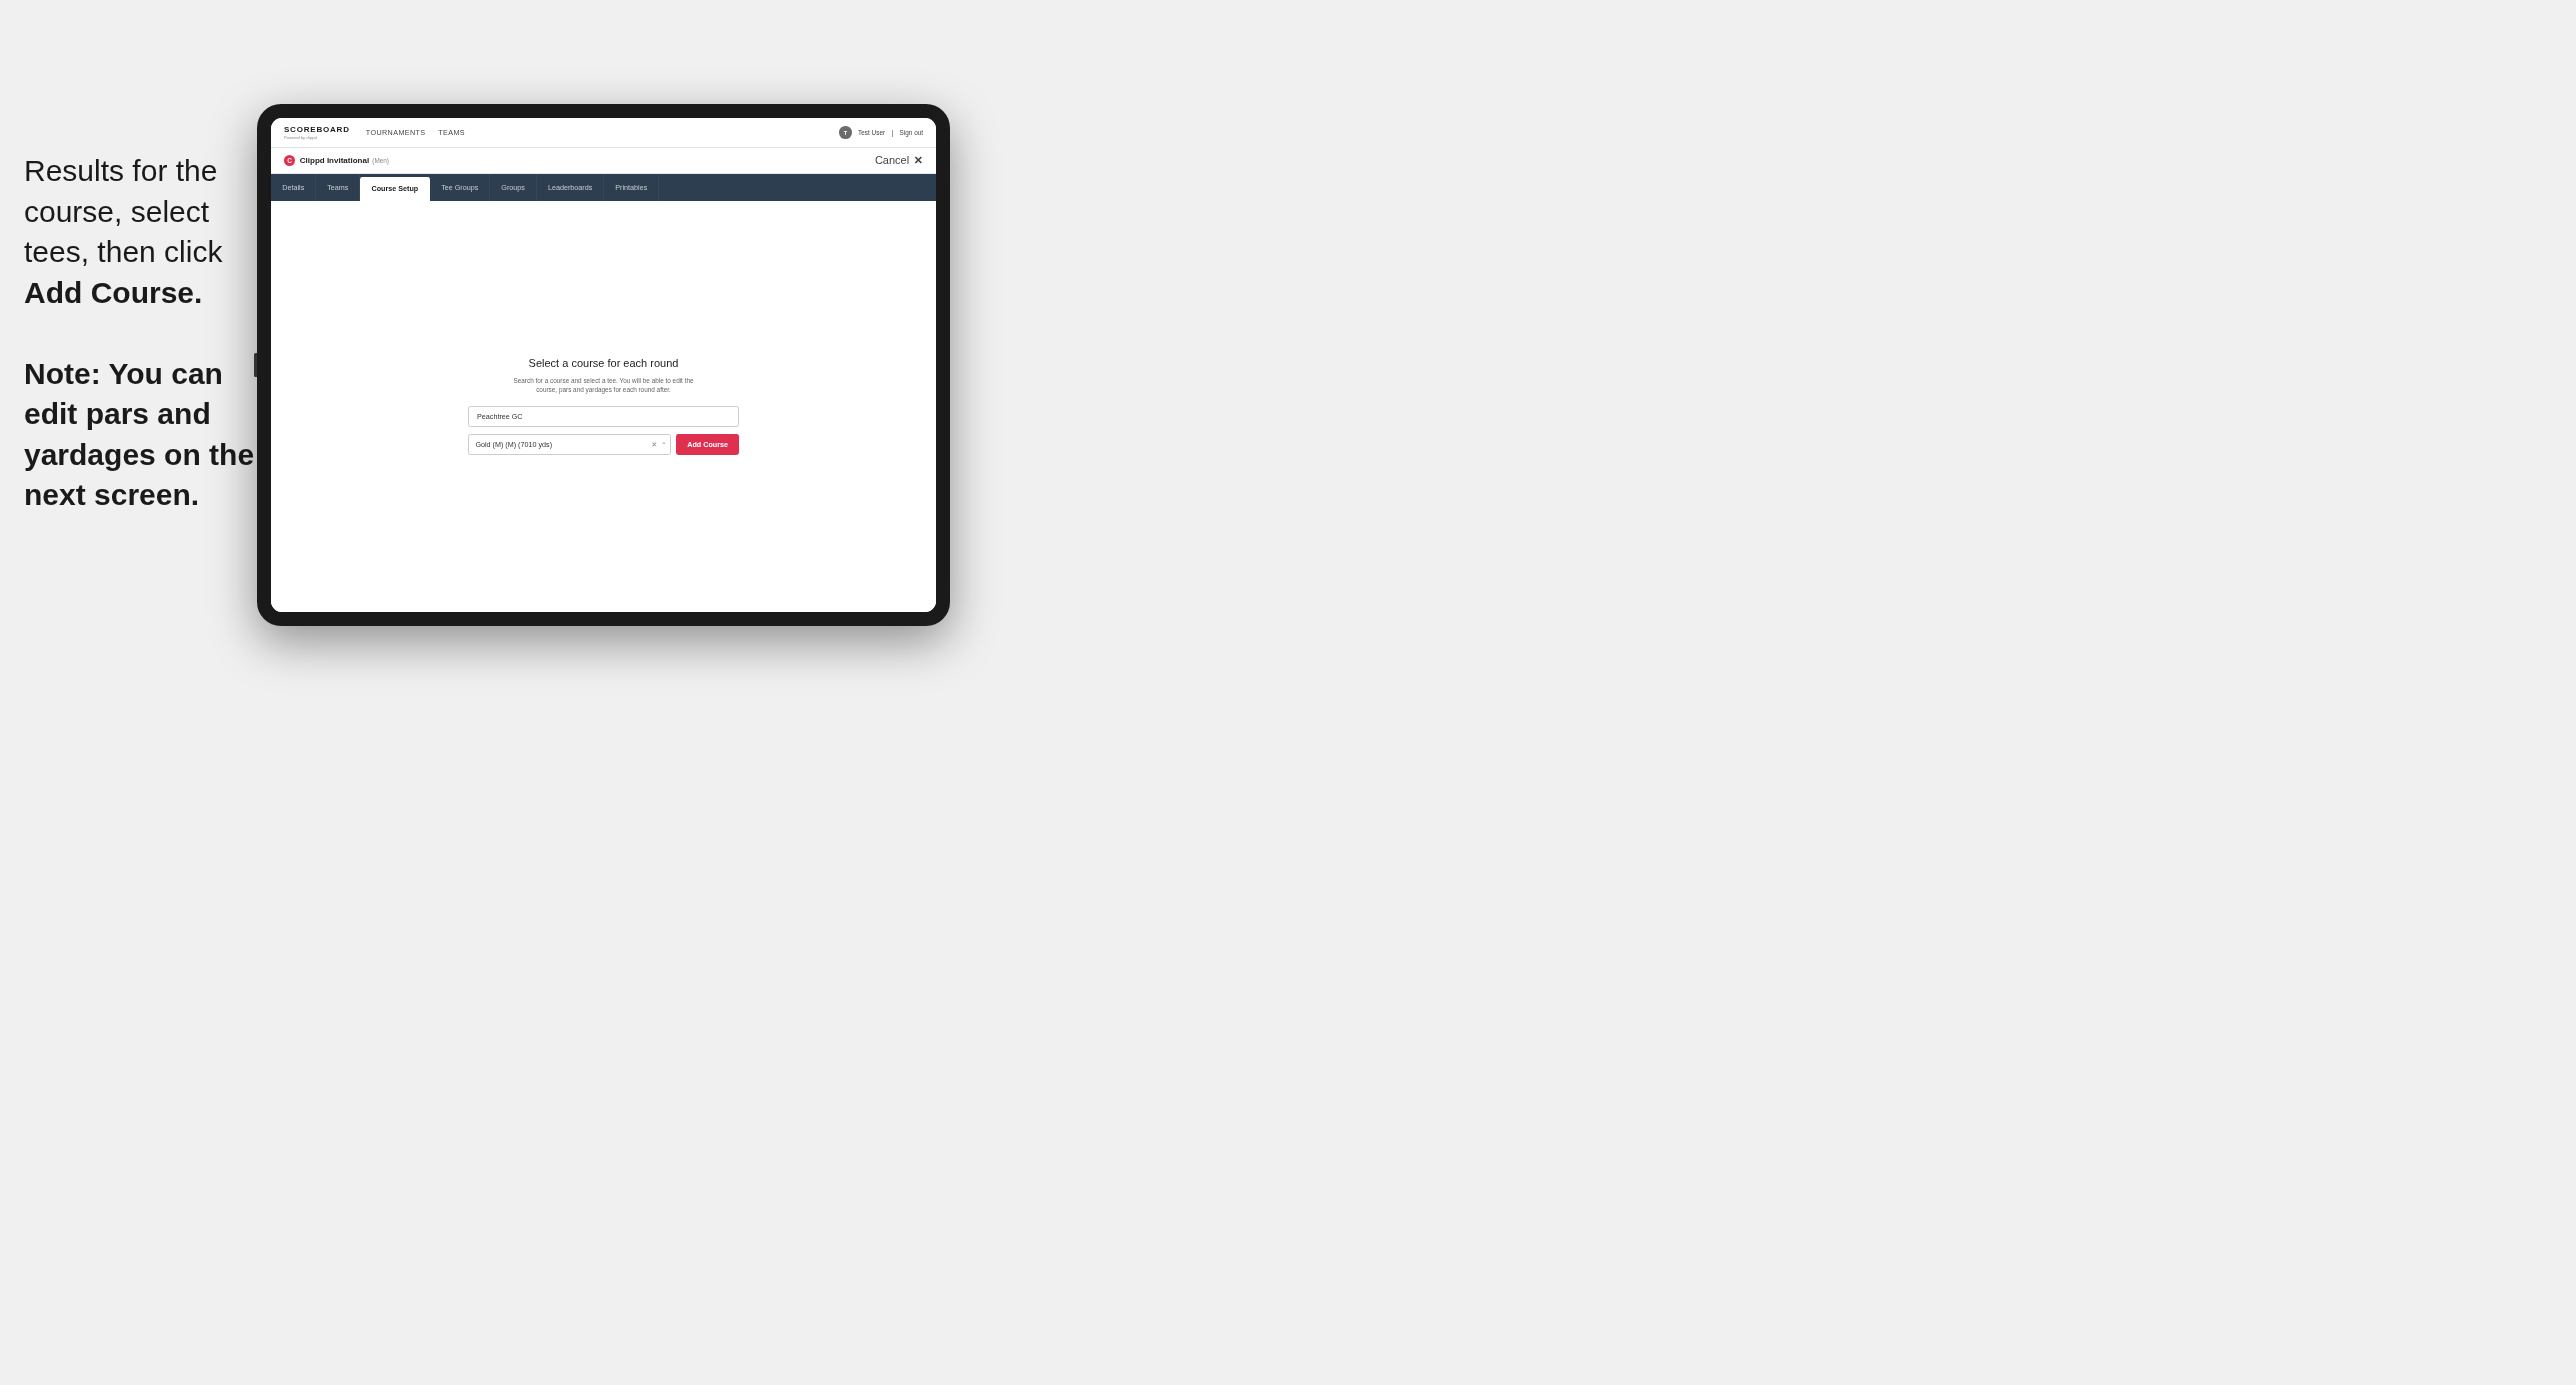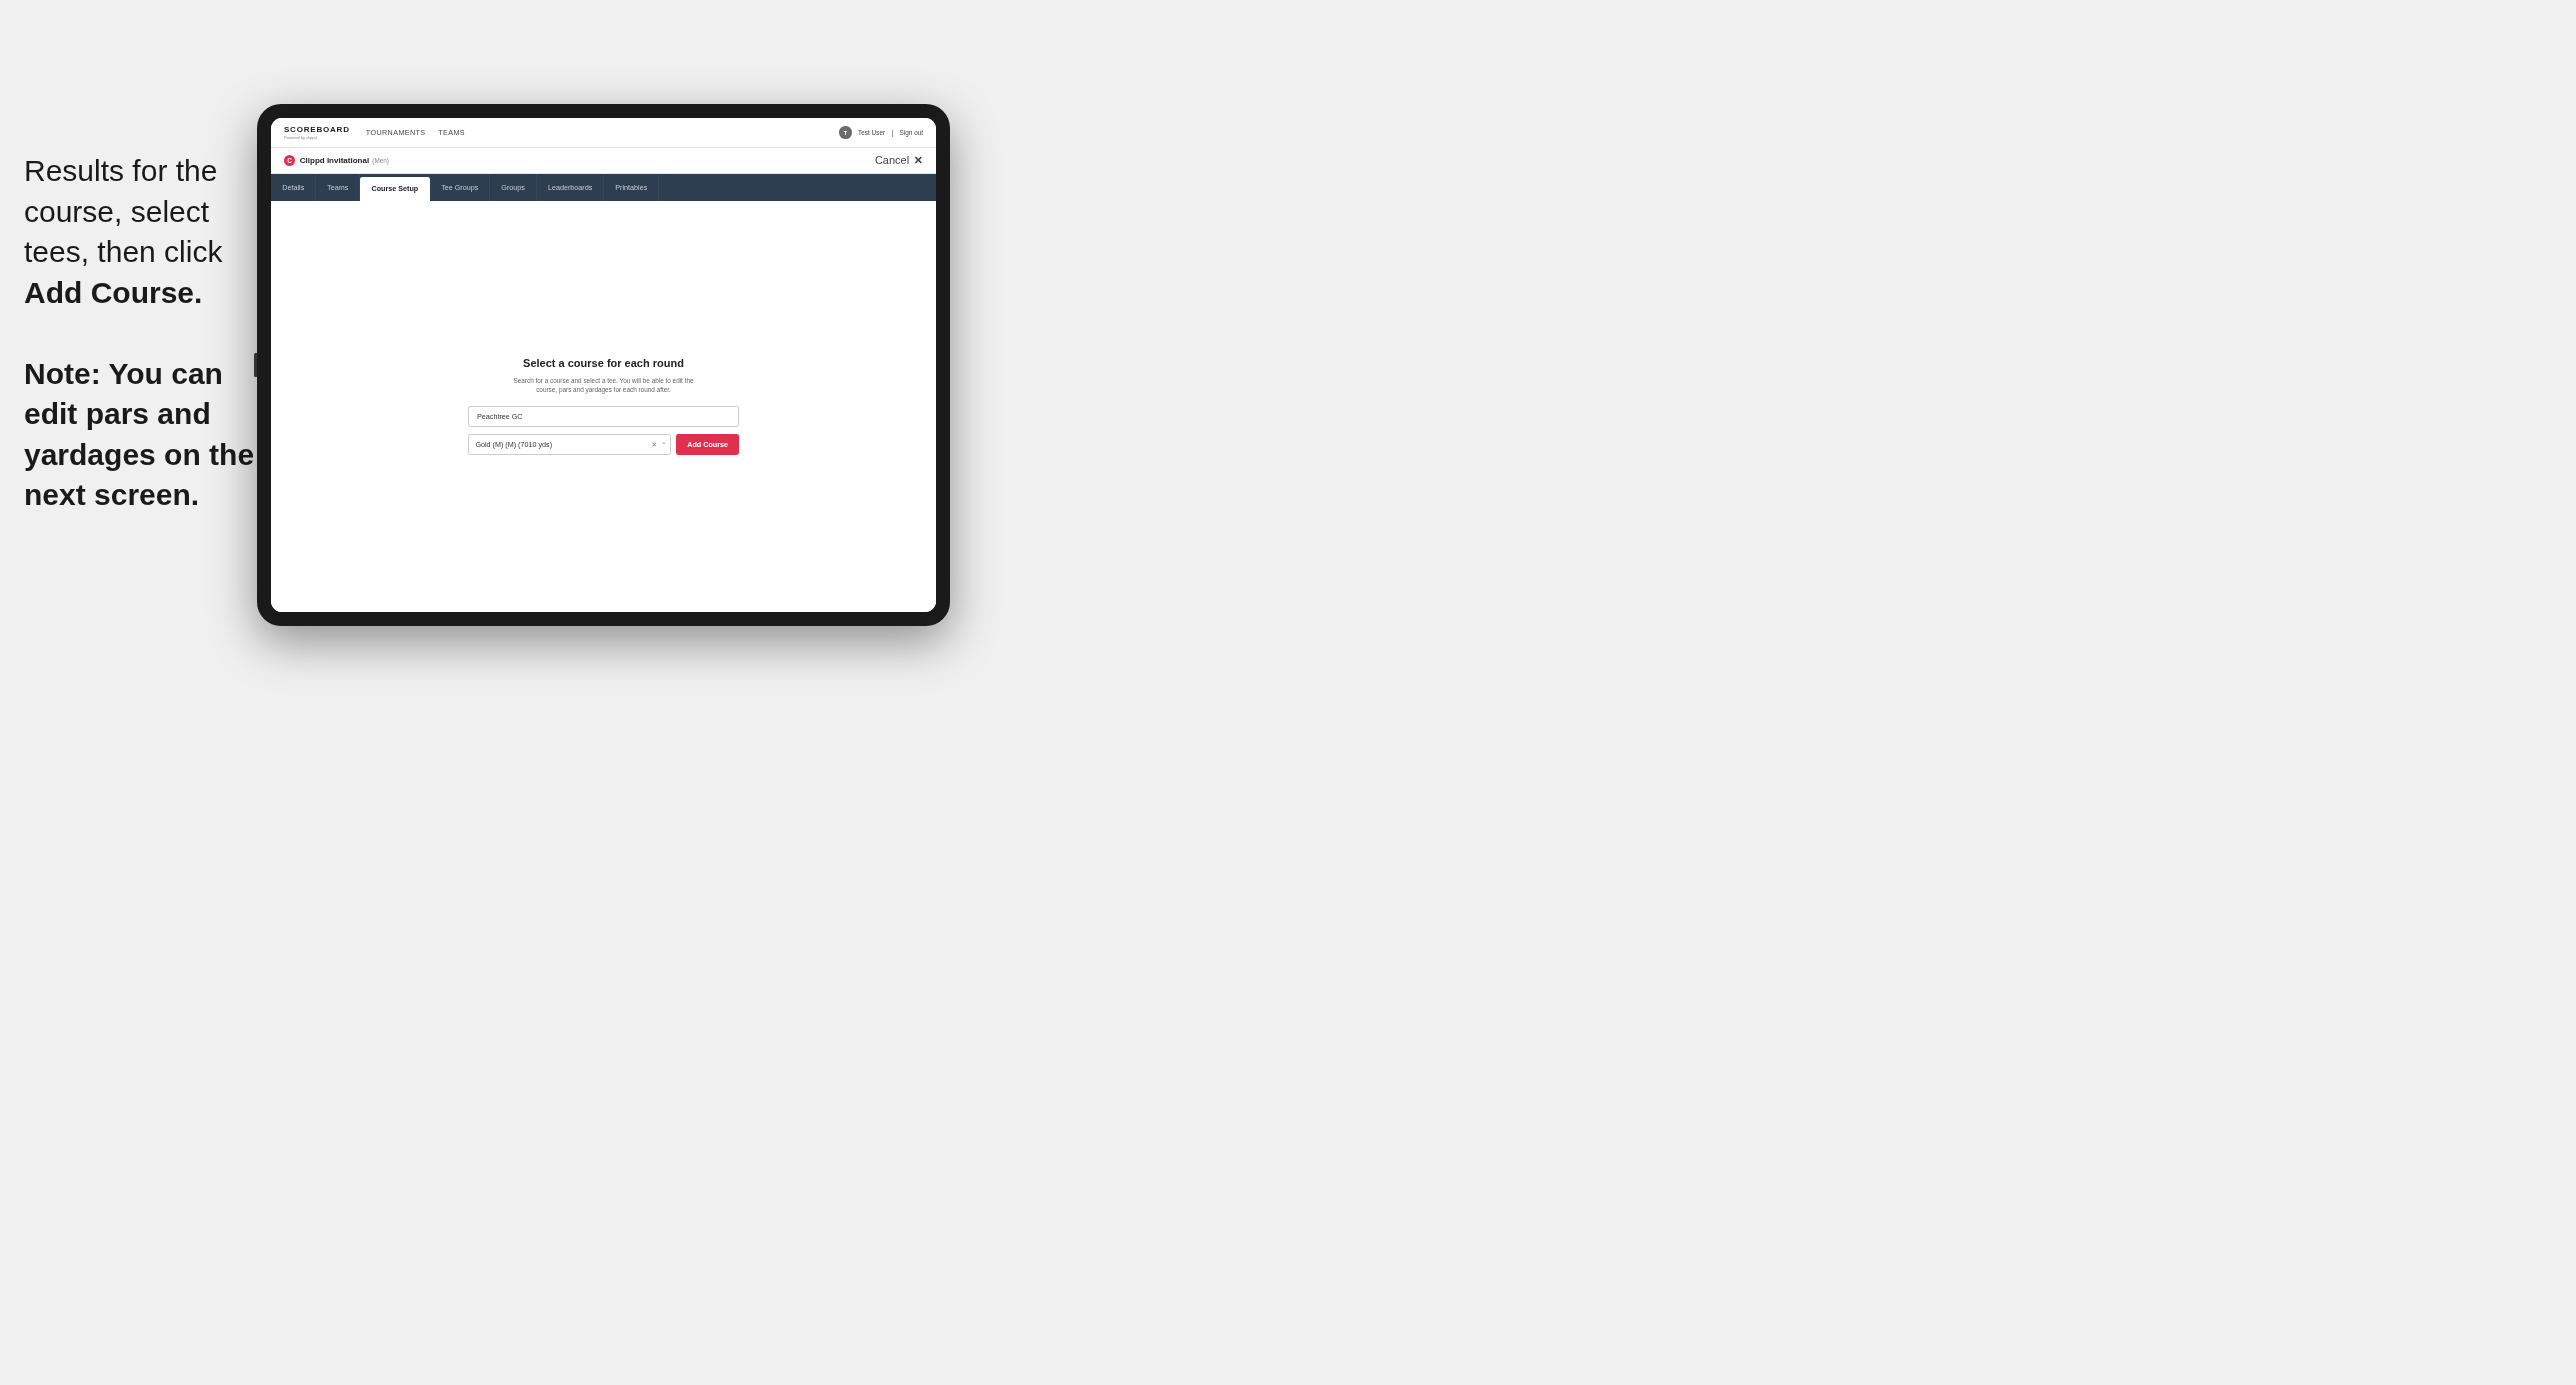--- a/index.html
+++ b/index.html
@@ -199,21 +199,21 @@
     }
 
     .course-section {
       text-align: center;
       width: 100%;
       max-width: 271px;
     }
 
     .section-title {
       font-size: 11px;
-      font-weight: 700;
+      font-weight: 400;
       color: #222;
       margin-bottom: 6.4px;
     }
 
     .section-desc {
       font-size: 6.4px;
       color: #666;
       line-height: 1.5;
       margin-bottom: 11px;
     }

